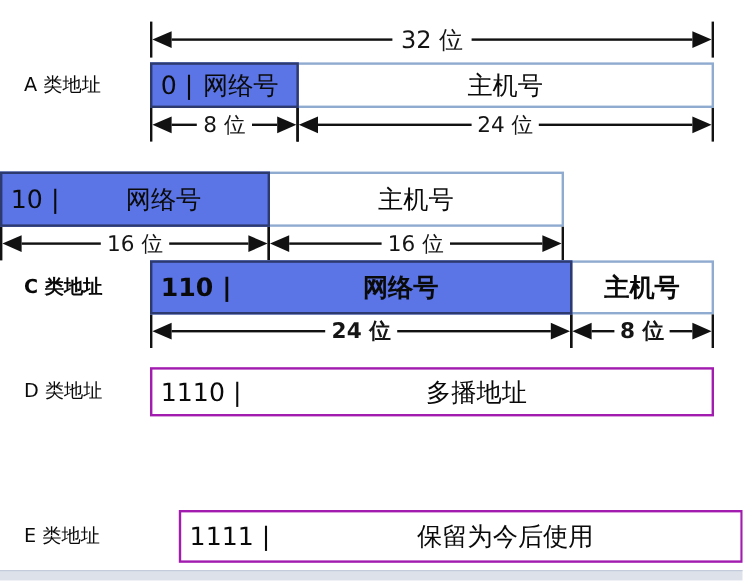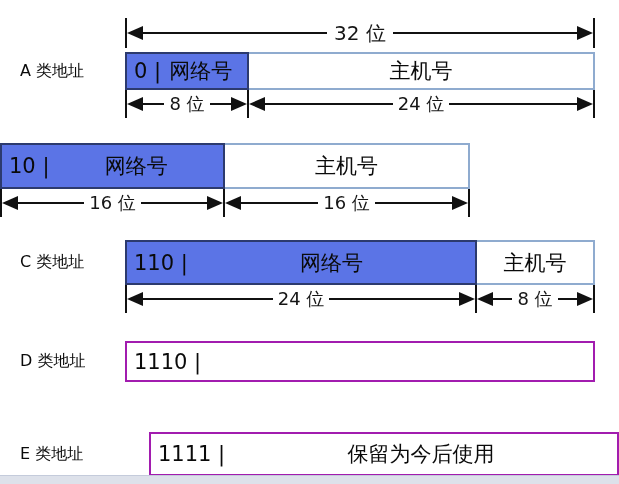--- a/index.html
+++ b/index.html
@@ -36,23 +36,23 @@
     display:flex;box-sizing:border-box;width:470px;
     border:2px solid #8fabcf;background:#ffffff;
   }
   .row-a .bar,.row-a .row-label{height:38px;}
   .row-b .bar,.row-b .row-label{height:46px;}
   .row-c .bar,.row-c .row-label{height:45px;}
   .row-d .bar,.row-d .row-label{height:41px;}
   .row-e .bar,.row-e .row-label{height:44px;}
   .row-a{margin-top:4px;}
   .row-b{margin-top:25px;}
-  .row-c{margin-top:23px;}
-  .row-d{margin-top:28px;}
-  .row-e{margin-top:50px;gap:34px;}
+  .row-c{font-weight:bold;}
+  .row-d{margin-top:16px;}
+  .row-e{margin-top:78px;gap:34px;}
   .seg{box-sizing:border-box;display:flex;align-items:center;font-size:21px;}
   .seg-net{
     background:#5b74e6;border:2px solid #2c3a6e;
     margin:-2px 0 -2px -2px;position:relative;z-index:1;
   }
   .seg-host{flex:1;justify-content:center;}
   .w-a-net{width:124px;}
   .w-b-net{width:225px;}
   .w-c-net{width:352px;}
   .prefix{flex:none;padding-left:7px;white-space:nowrap;}
@@ -177,20 +177,21 @@
         </div>
       </div>
     </div>
   </div>
 
   <div class="row row-d">
     <div class="row-label">D 类地址</div>
     <div class="bar-area">
       <div class="bar plain-bar">
         <span class="prefix seg">1110 |</span>
+        <span class="segname seg" style="justify-content:center">多播地址</span>
       </div>
     </div>
   </div>
 
   <div class="row row-e">
     <div class="row-label">E 类地址</div>
     <div class="bar-area">
       <div class="bar plain-bar">
         <span class="prefix seg">1111 |</span>
         <span class="segname seg" style="justify-content:center">保留为今后使用</span>

